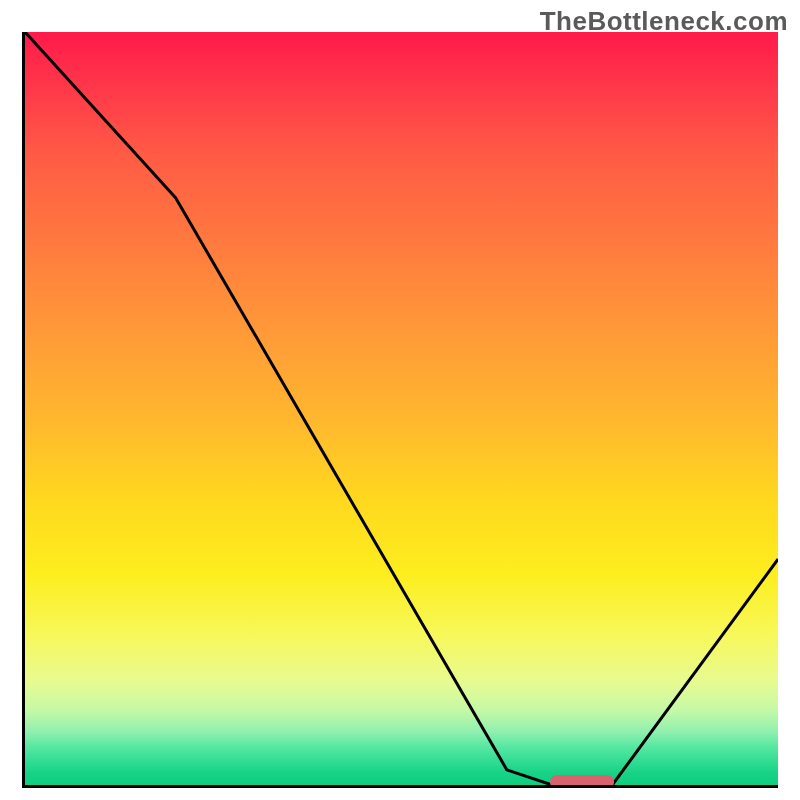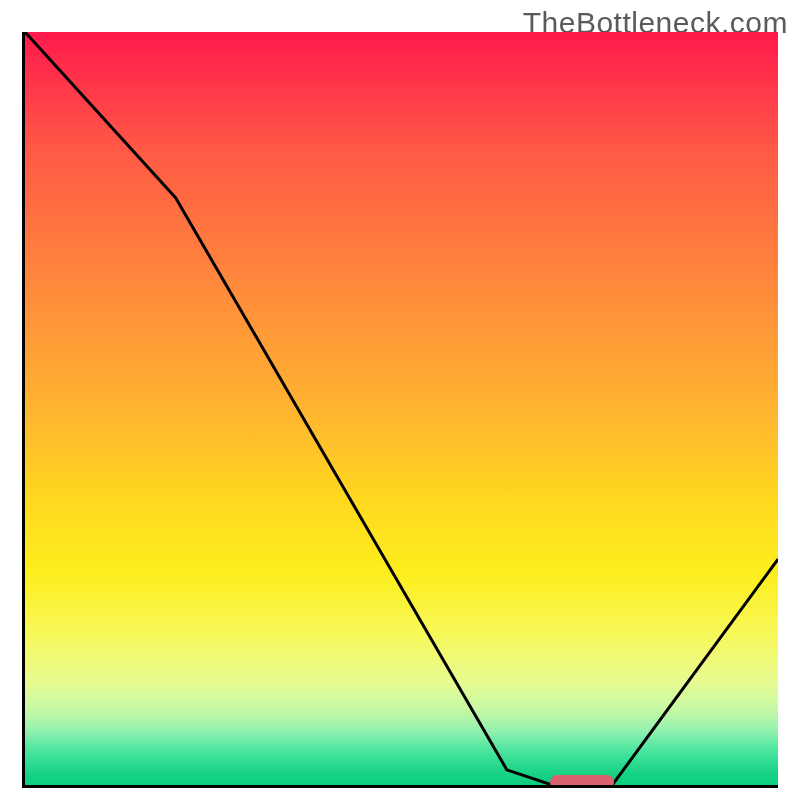--- a/index.html
+++ b/index.html
@@ -14,22 +14,22 @@
   .frame {
     position: relative;
     width: 800px;
     height: 800px;
     box-sizing: border-box;
   }
   .watermark {
     position: absolute;
     top: 6px;
     right: 12px;
-    font-size: 30px;
-    font-weight: 400;
+    font-size: 26px;
+    font-weight: 700;
     color: #5a5a5a;
     letter-spacing: 0.5px;
     user-select: none;
   }
   .plot {
     position: absolute;
     left: 22px;
     top: 32px;
     width: 756px;
     height: 756px;

